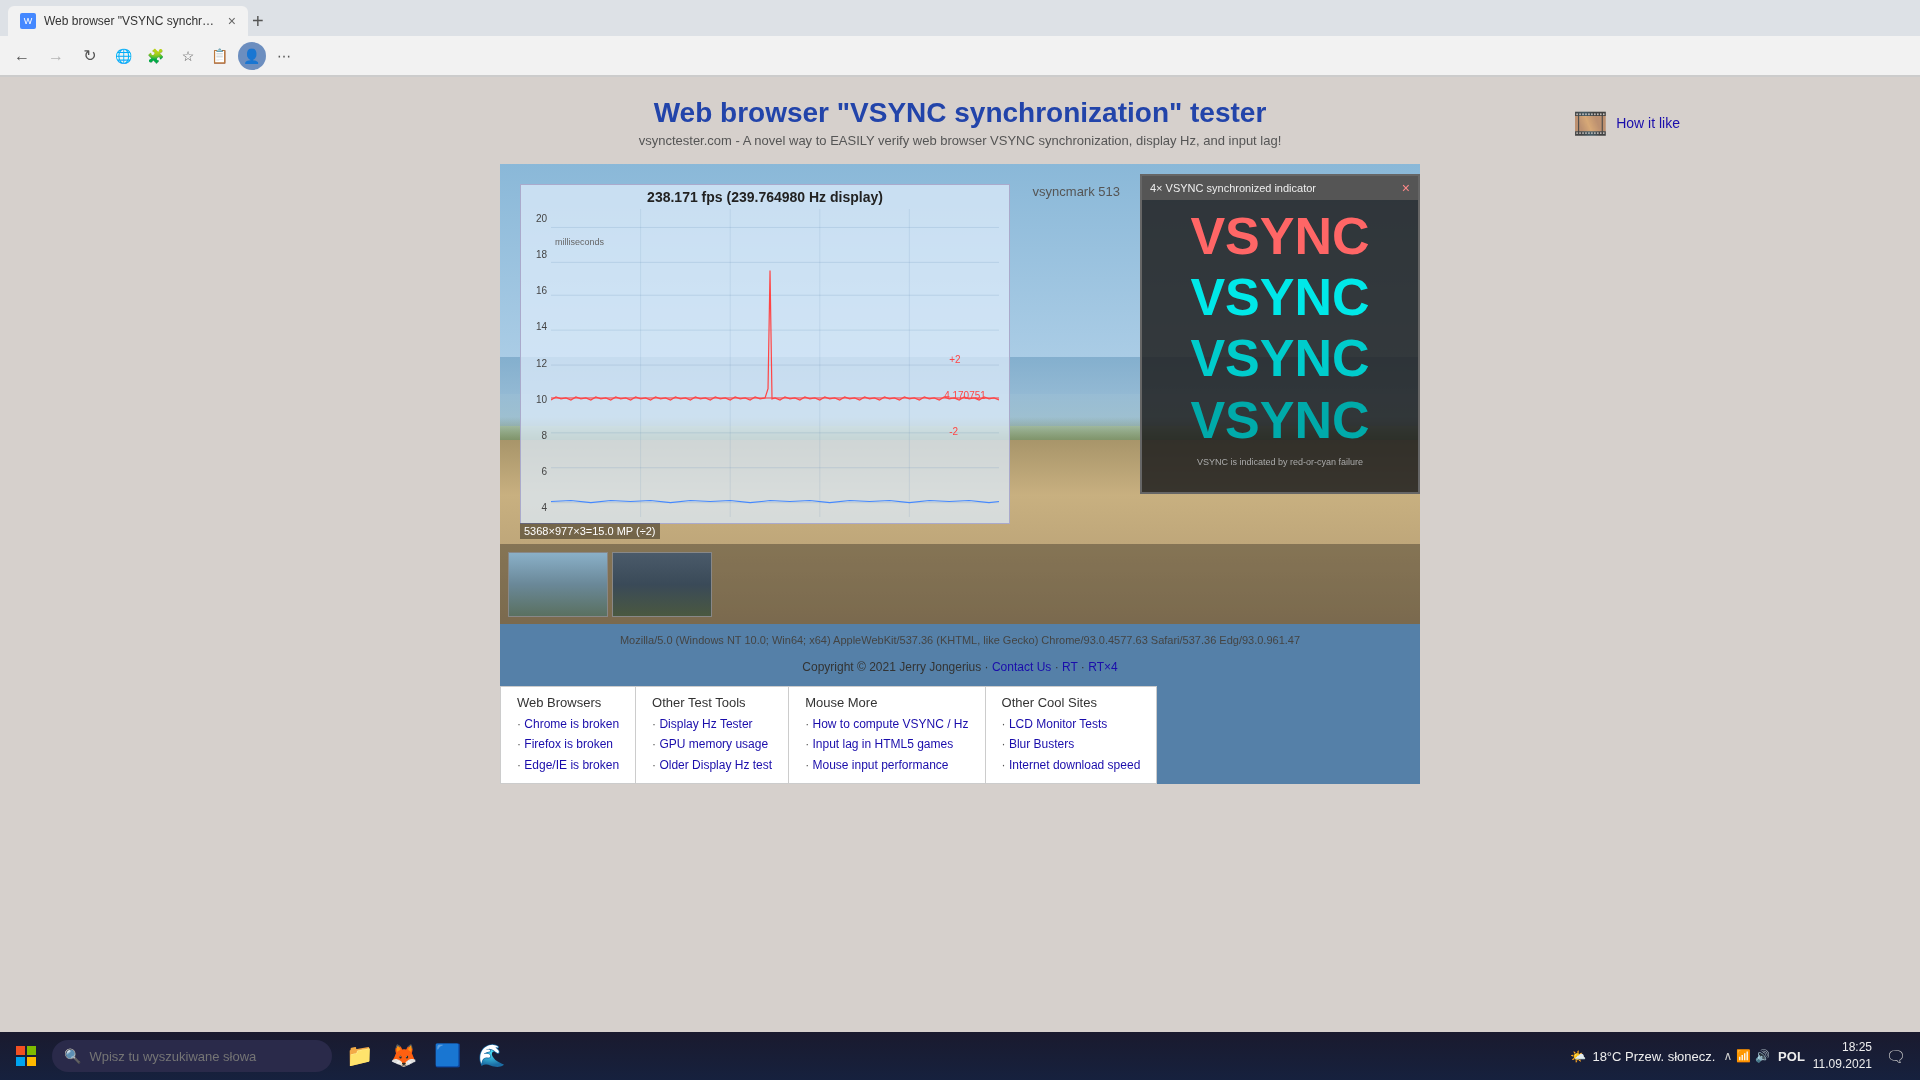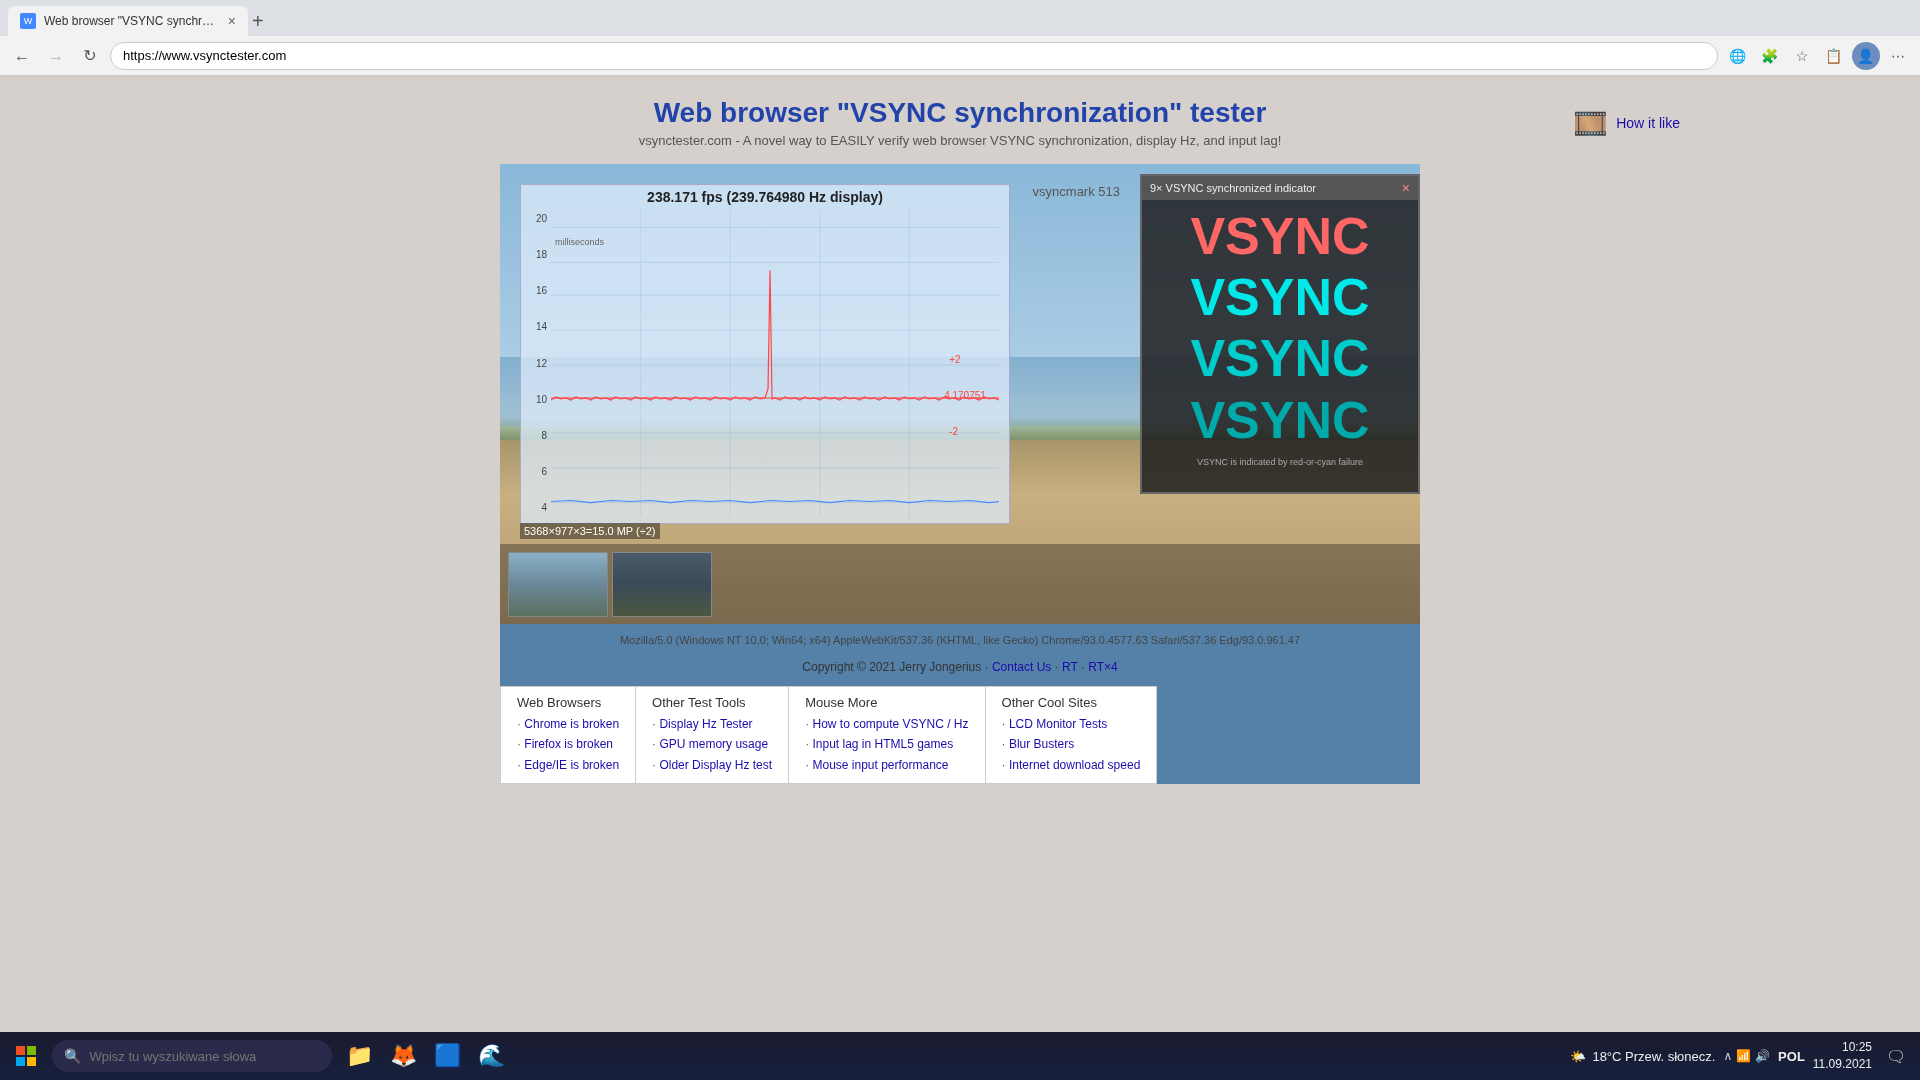--- a/index.html
+++ b/index.html
@@ -543,21 +543,20 @@
       <span class="tab-title">Web browser "VSYNC synchroni...</span>
       <span class="tab-close">×</span>
     </div>
     <span class="tab-new">+</span>
   </div>
 
   <div class="address-bar-row">
     <button class="nav-btn">←</button>
     <button class="nav-btn" style="opacity:0.4">→</button>
     <button class="nav-btn">↻</button>
-    <input class="address-input" value="https://www.vsynctester.com" style="">
     <div class="toolbar-icons">
       <div class="toolbar-icon">🌐</div>
       <div class="toolbar-icon">🧩</div>
       <div class="toolbar-icon">☆</div>
       <div class="toolbar-icon">📋</div>
       <div class="profile-icon">👤</div>
       <div class="toolbar-icon">⋯</div>
     </div>
   </div>
 </div>
@@ -642,21 +641,21 @@
               <text x="400" y="220" font-size="10" fill="#ff4444">-2</text>
             </svg>
           </div>
         </div>
       </div>
 
       <div class="vsyncmark-badge">vsyncmark 513</div>
 
       <div class="vsync-panel">
         <div class="vsync-panel-title-bar">
-          <span class="vsync-panel-title">9× VSYNC synchronized indicator</span>
+          <span class="vsync-panel-title">4× VSYNC synchronized indicator</span>
           <span class="vsync-panel-close">×</span>
         </div>
         <div class="vsync-panel-content">
           <div class="vsync-text-1">VSYNC</div>
           <div class="vsync-text-2">VSYNC</div>
           <div class="vsync-text-3">VSYNC</div>
           <div class="vsync-text-4">VSYNC</div>
           <div class="vsync-note">VSYNC is indicated by red-or-cyan failure</div>
         </div>
       </div>
@@ -751,18 +750,18 @@
       <span>🌤️</span>
       <span>18°C Przew. słonecz.</span>
     </div>
     <div class="system-tray">
       <span>∧</span>
       <span>📶</span>
       <span>🔊</span>
     </div>
     <div class="lang-indicator">POL</div>
     <div class="clock">
-      <div>10:25</div>
+      <div>18:25</div>
       <div>11.09.2021</div>
     </div>
     <div class="notification-btn">🗨</div>
   </div>
 </div>
 
 </body></html>

